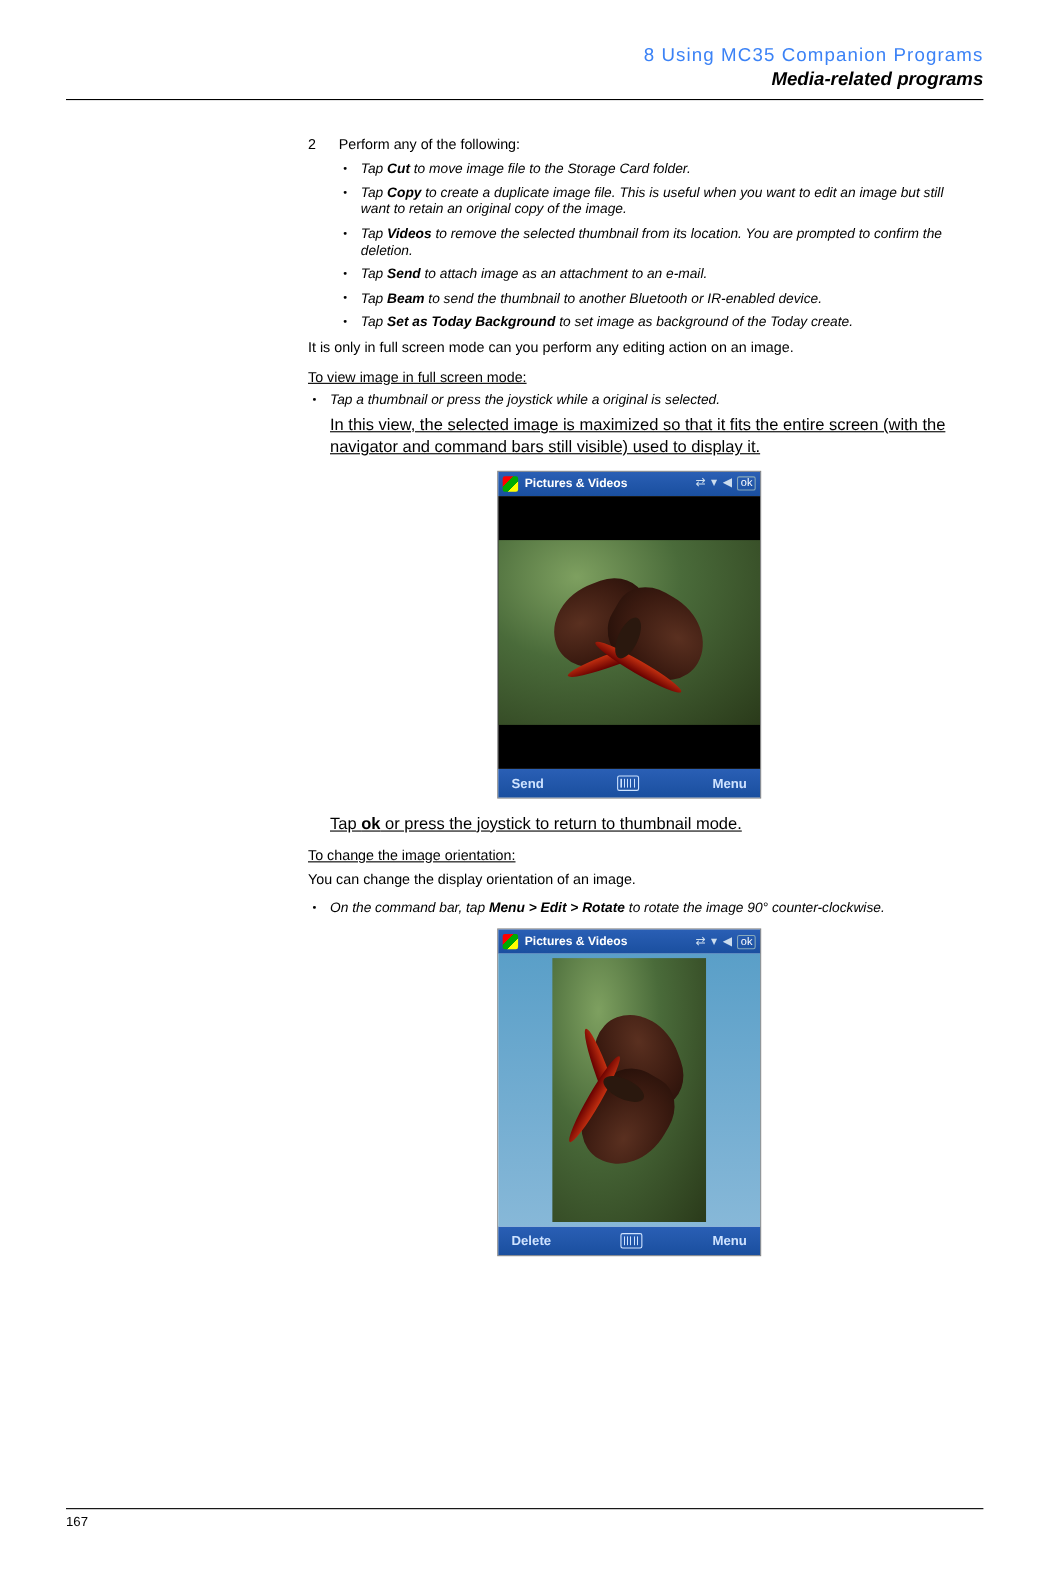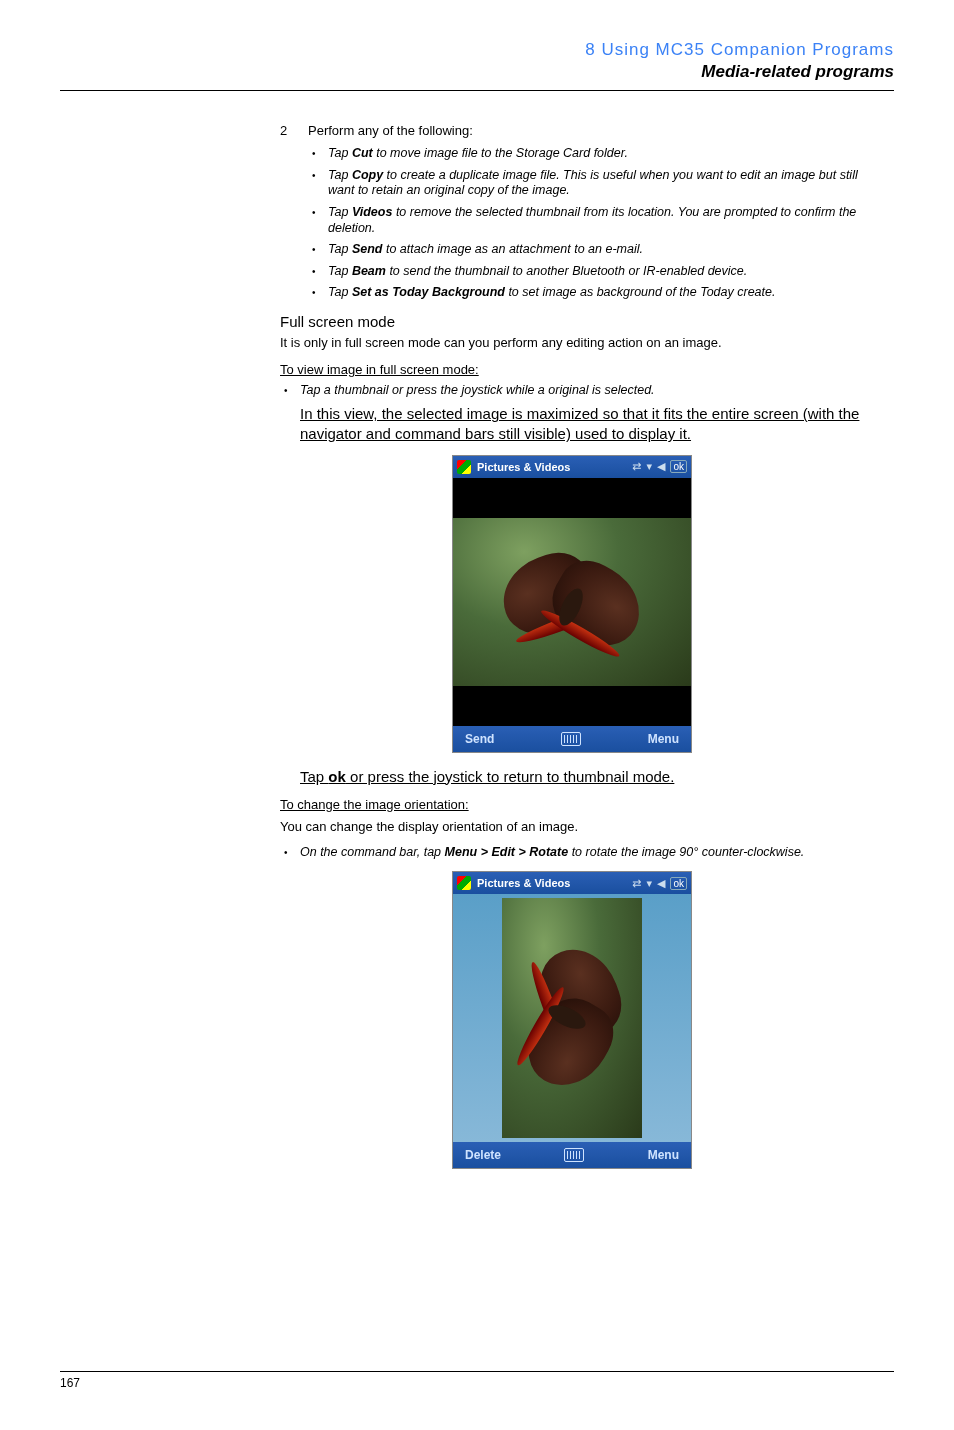--- a/index.html
+++ b/index.html
@@ -152,21 +152,20 @@
     <div class="bullet-row">
       <div class="bullet-dot">•</div>
       <div class="bullet-text"><span>Tap </span><span class="bold">Beam</span><span> to send the thumbnail to another Bluetooth or IR-enabled device.</span></div>
     </div>
     <div class="bullet-row">
       <div class="bullet-dot">•</div>
       <div class="bullet-text"><span>Tap </span><span class="bold">Set as Today Background</span><span> to set image as background of the Today create.</span></div>
     </div>
   </div>
 
-  <div class="subhead">Full screen mode</div>
   <div class="para">It is only in full screen mode can you perform any editing action on an image.</div>
 
   <div class="underline-head">To view image in full screen mode:</div>
   <div class="bullet-row">
     <div class="bullet-dot">•</div>
     <div class="bullet-text">Tap a thumbnail or press the joystick while a original is selected.</div>
   </div>
   <div class="sub-para">In this view, the selected image is maximized so that it fits the entire screen (with the navigator and command bars still visible) used to display it.</div>
 
   <div class="screenshot-wrap">

